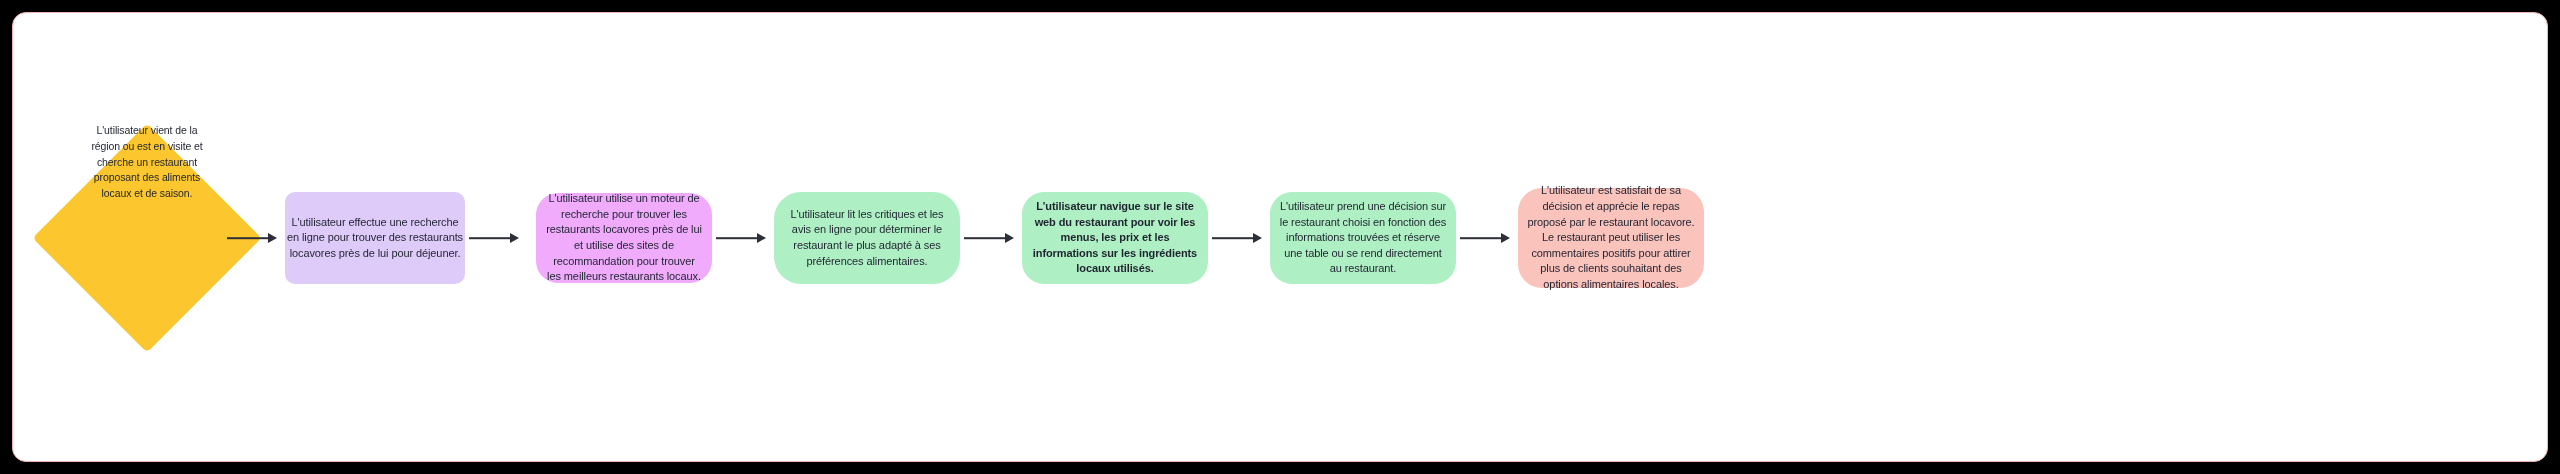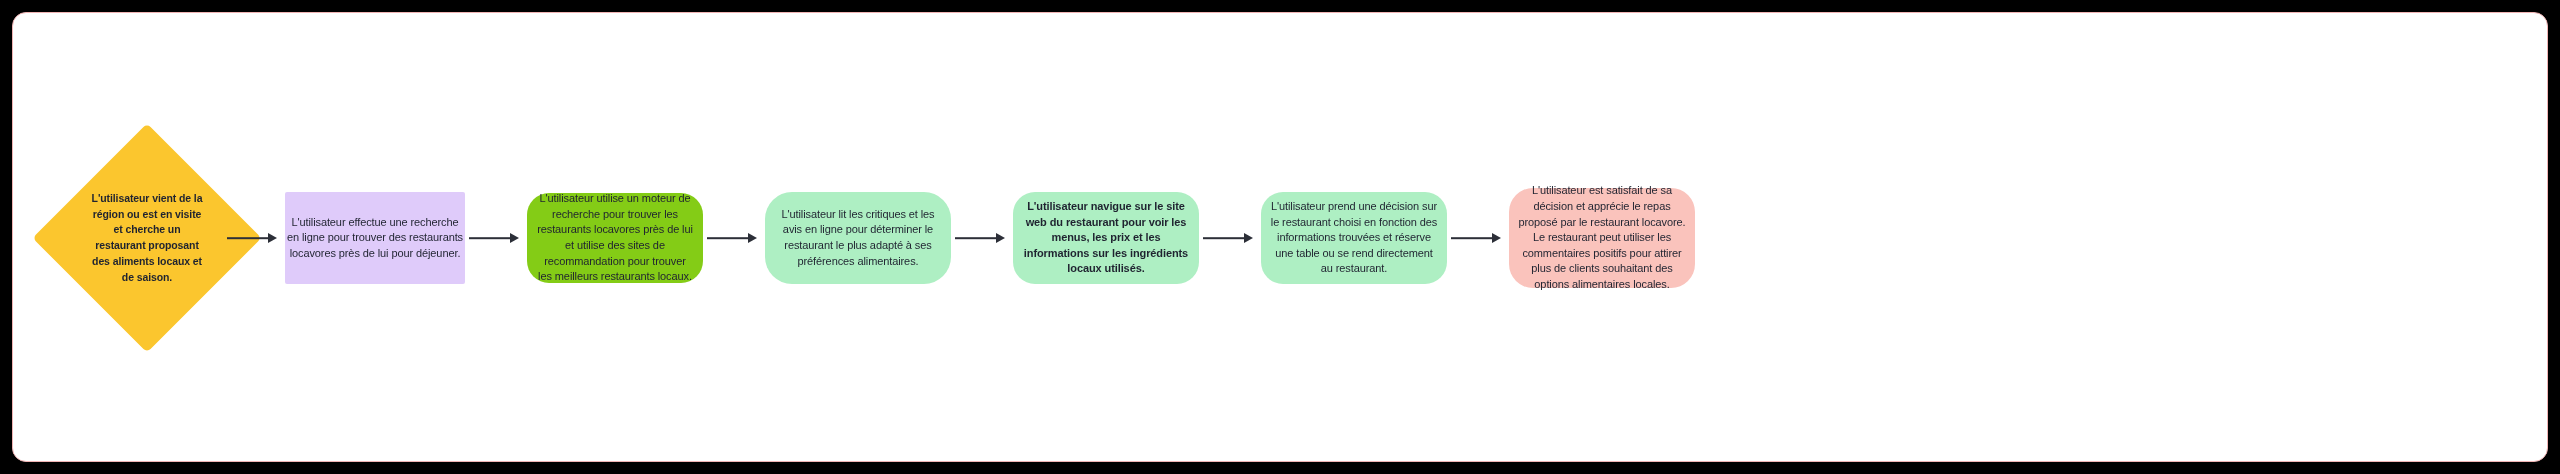--- a/index.html
+++ b/index.html
@@ -49,23 +49,21 @@
     white-space: pre-line;
   }
 
   
   .diamond-wrap {
     position: relative;
     width: 152px;
     height: 230px;
     flex: 0 0 auto;
     display: flex;
-    align-items: center;
     justify-content: center;
-    font-weight: bold;
   }
   .diamond-shape {
     position: absolute;
     left: 50%;
     top: 50%;
     width: 162px;
     height: 162px;
     margin-left: -81px;
     margin-top: -81px;
     background: #fbc62e;
@@ -109,21 +107,21 @@
     border-bottom: 5px solid transparent;
     transform: translateY(-50%);
   }
 
   
   .rect-node {
     flex: 0 0 auto;
     width: 180px;
     height: 92px;
     background: #dfcbfa;
-    border-radius: 2px;
+    border-radius: 10px;
     display: flex;
     align-items: center;
     justify-content: center;
     padding: 6px 0;
   }
 
   
   .round-node {
     flex: 0 0 auto;
     width: 176px;
@@ -164,21 +162,21 @@
 
     <div class="rect-node" style="background: rgb(223, 203, 250);">
       <span class="node-text" style="color: rgb(31, 35, 48);">L'utilisateur effectue une recherche en ligne pour trouver des restaurants locavores près de lui pour déjeuner.</span>
     </div>
 
     <div class="arrow">
       <span class="shaft" style="background: rgb(44, 47, 56);"></span>
       <span class="head" style="border-left-color: rgb(44, 47, 56);"></span>
     </div>
 
-    <div class="round-node" style="background: #84cc16;">
+    <div class="round-node" style="background: #f0abfc; margin-left: 9px;">
       <span class="node-text" style="color: rgb(31, 35, 48);">L'utilisateur utilise un moteur de recherche pour trouver les restaurants locavores près de lui et utilise des sites de recommandation pour trouver les meilleurs restaurants locaux.</span>
     </div>
 
     <div class="arrow">
       <span class="shaft" style="background: rgb(44, 47, 56);"></span>
       <span class="head" style="border-left-color: rgb(44, 47, 56);"></span>
     </div>
 
     <div class="round-node wide" style="background: rgb(174, 239, 195); border-radius: 27px;">
       <span class="node-text" style="color: rgb(31, 35, 48);">L'utilisateur lit les critiques et les avis en ligne pour déterminer le restaurant le plus adapté à ses préférences alimentaires.</span>

